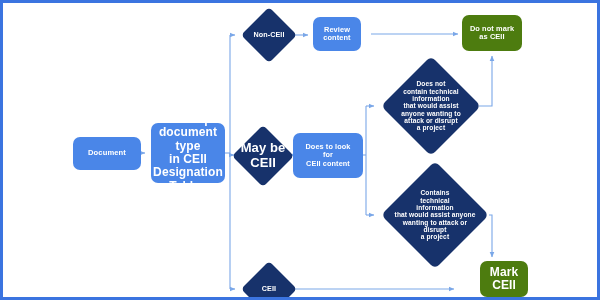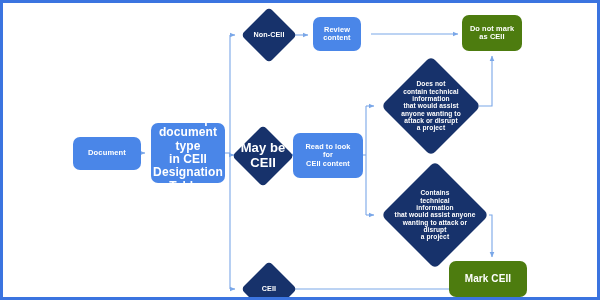--- a/index.html
+++ b/index.html
@@ -148,21 +148,21 @@
     <span class="dshape"></span>
     <span class="lbl">CEII</span>
   </div>
 
   <div class="node box light" style="left:310px; top:14px; width:48px; height:34px; font-size:7.4px;">
     <span class="lbl">Review
 content</span>
   </div>
 
   <div class="node box light" style="left:290px; top:130px; width:70px; height:45px; font-size:7.3px;">
-    <span class="lbl">Read to look
+    <span class="lbl">Does to look
 for
 CEII content</span>
   </div>
 
   <div class="node diamond big" style="left:378px; top:53px; width:100px; height:100px; font-size:6.6px;">
     <span class="dshape"></span>
     <span class="lbl">Does not
 contain technical
 information
 that would assist
@@ -180,17 +180,17 @@
 wanting to attack or
 disrupt
 a project</span>
   </div>
 
   <div class="node box dark" style="left:459px; top:12px; width:60px; height:36px; font-size:7.4px;">
     <span class="lbl">Do not mark
 as CEII</span>
   </div>
 
-  <div class="node box dark" style="left:446px; top:258px; width:78px; height:36px; font-size:10px;">
+  <div class="node box dark" style="left:477px; top:258px; width:48px; height:36px; font-size:12px;">
     <span class="lbl">Mark CEII</span>
   </div>
 
 </div>
 
 </body></html>

